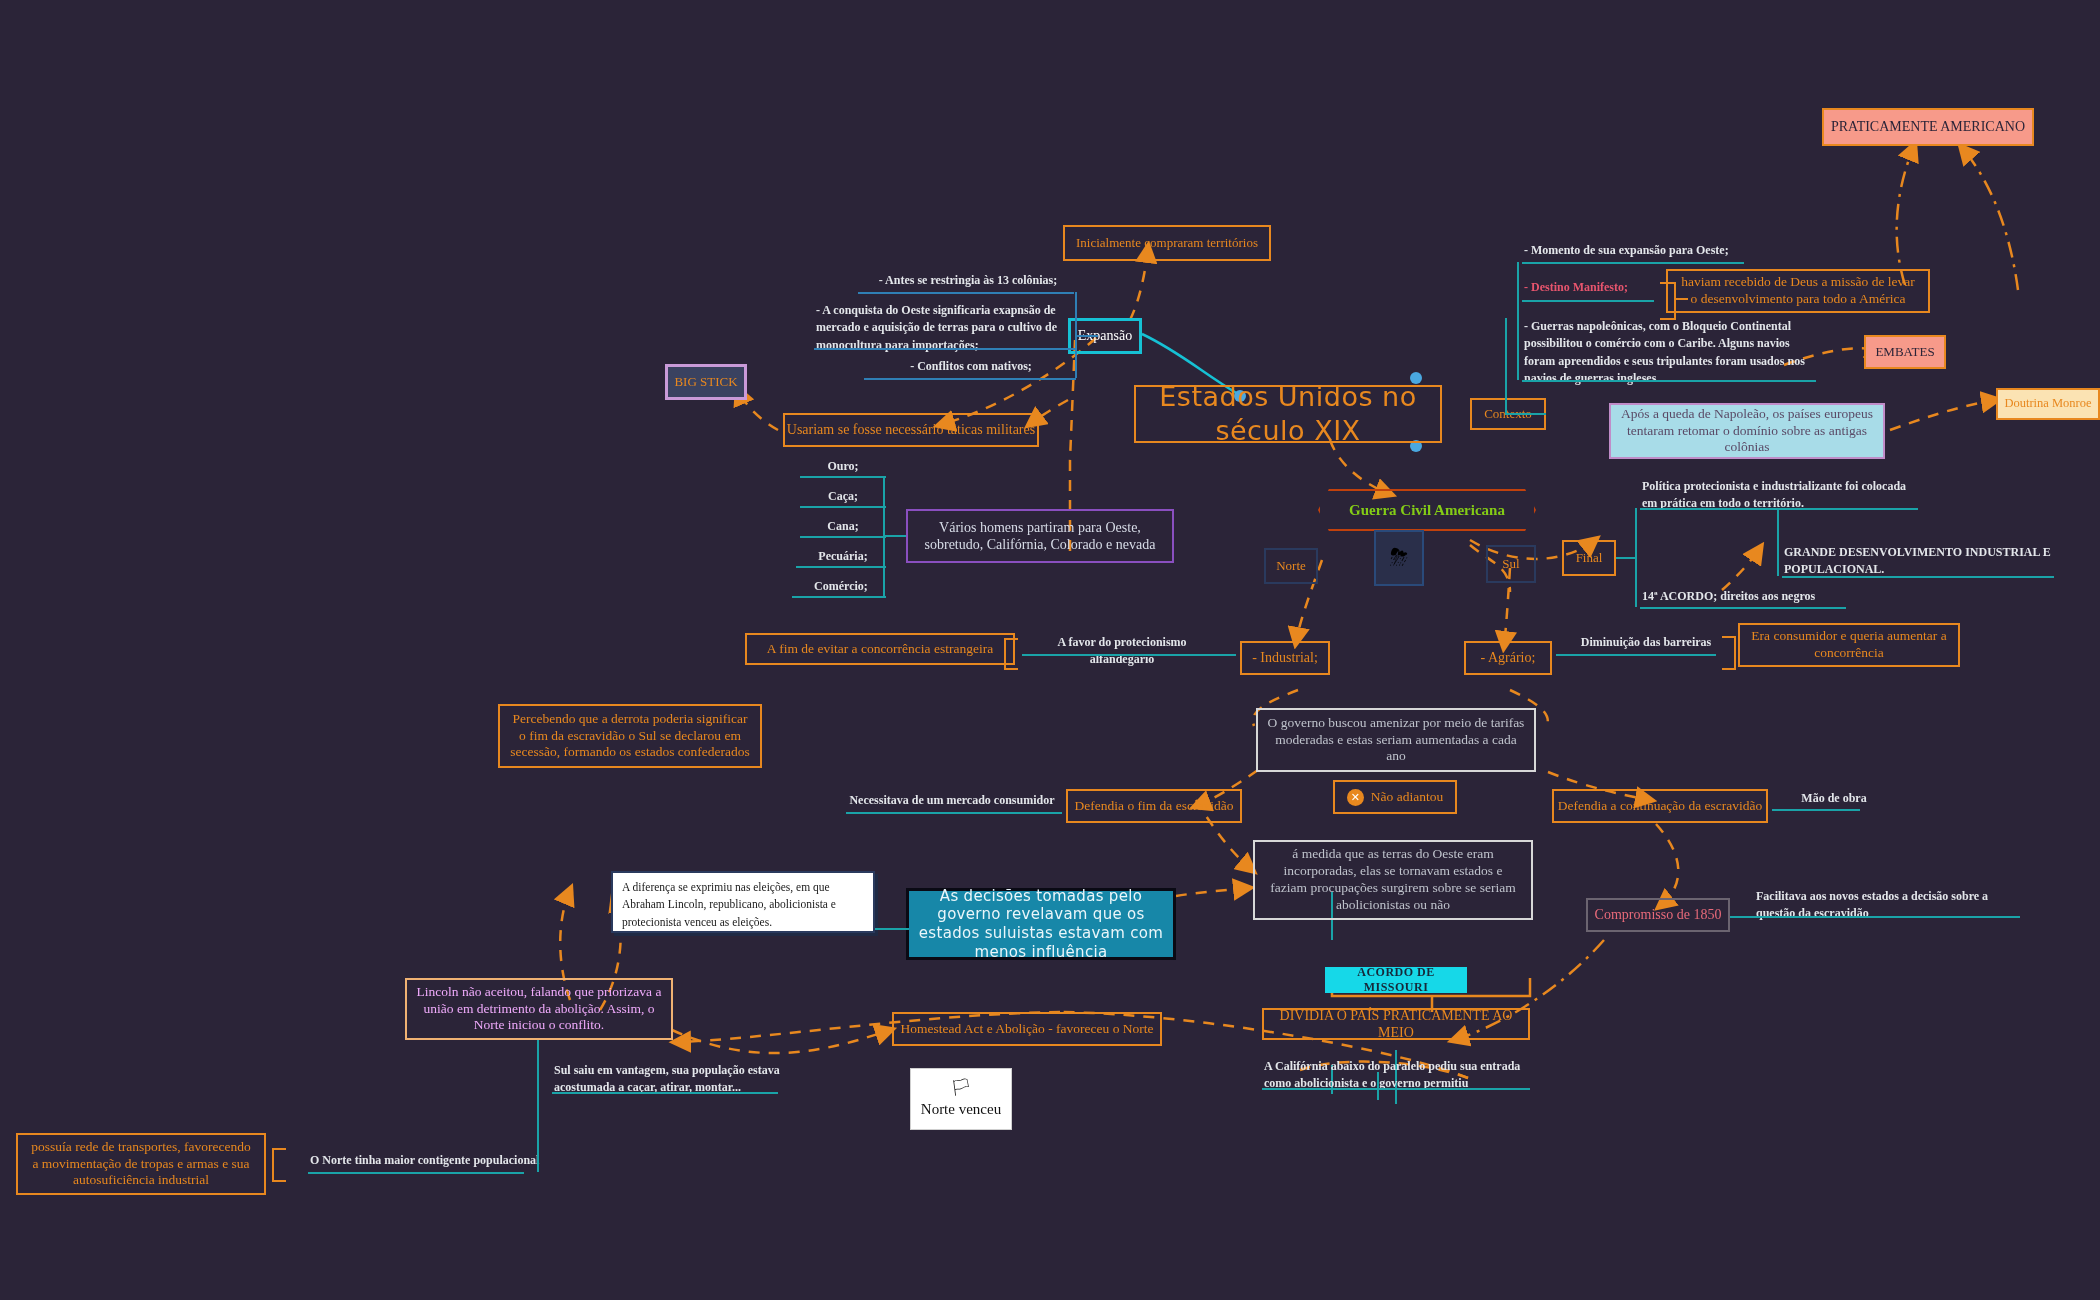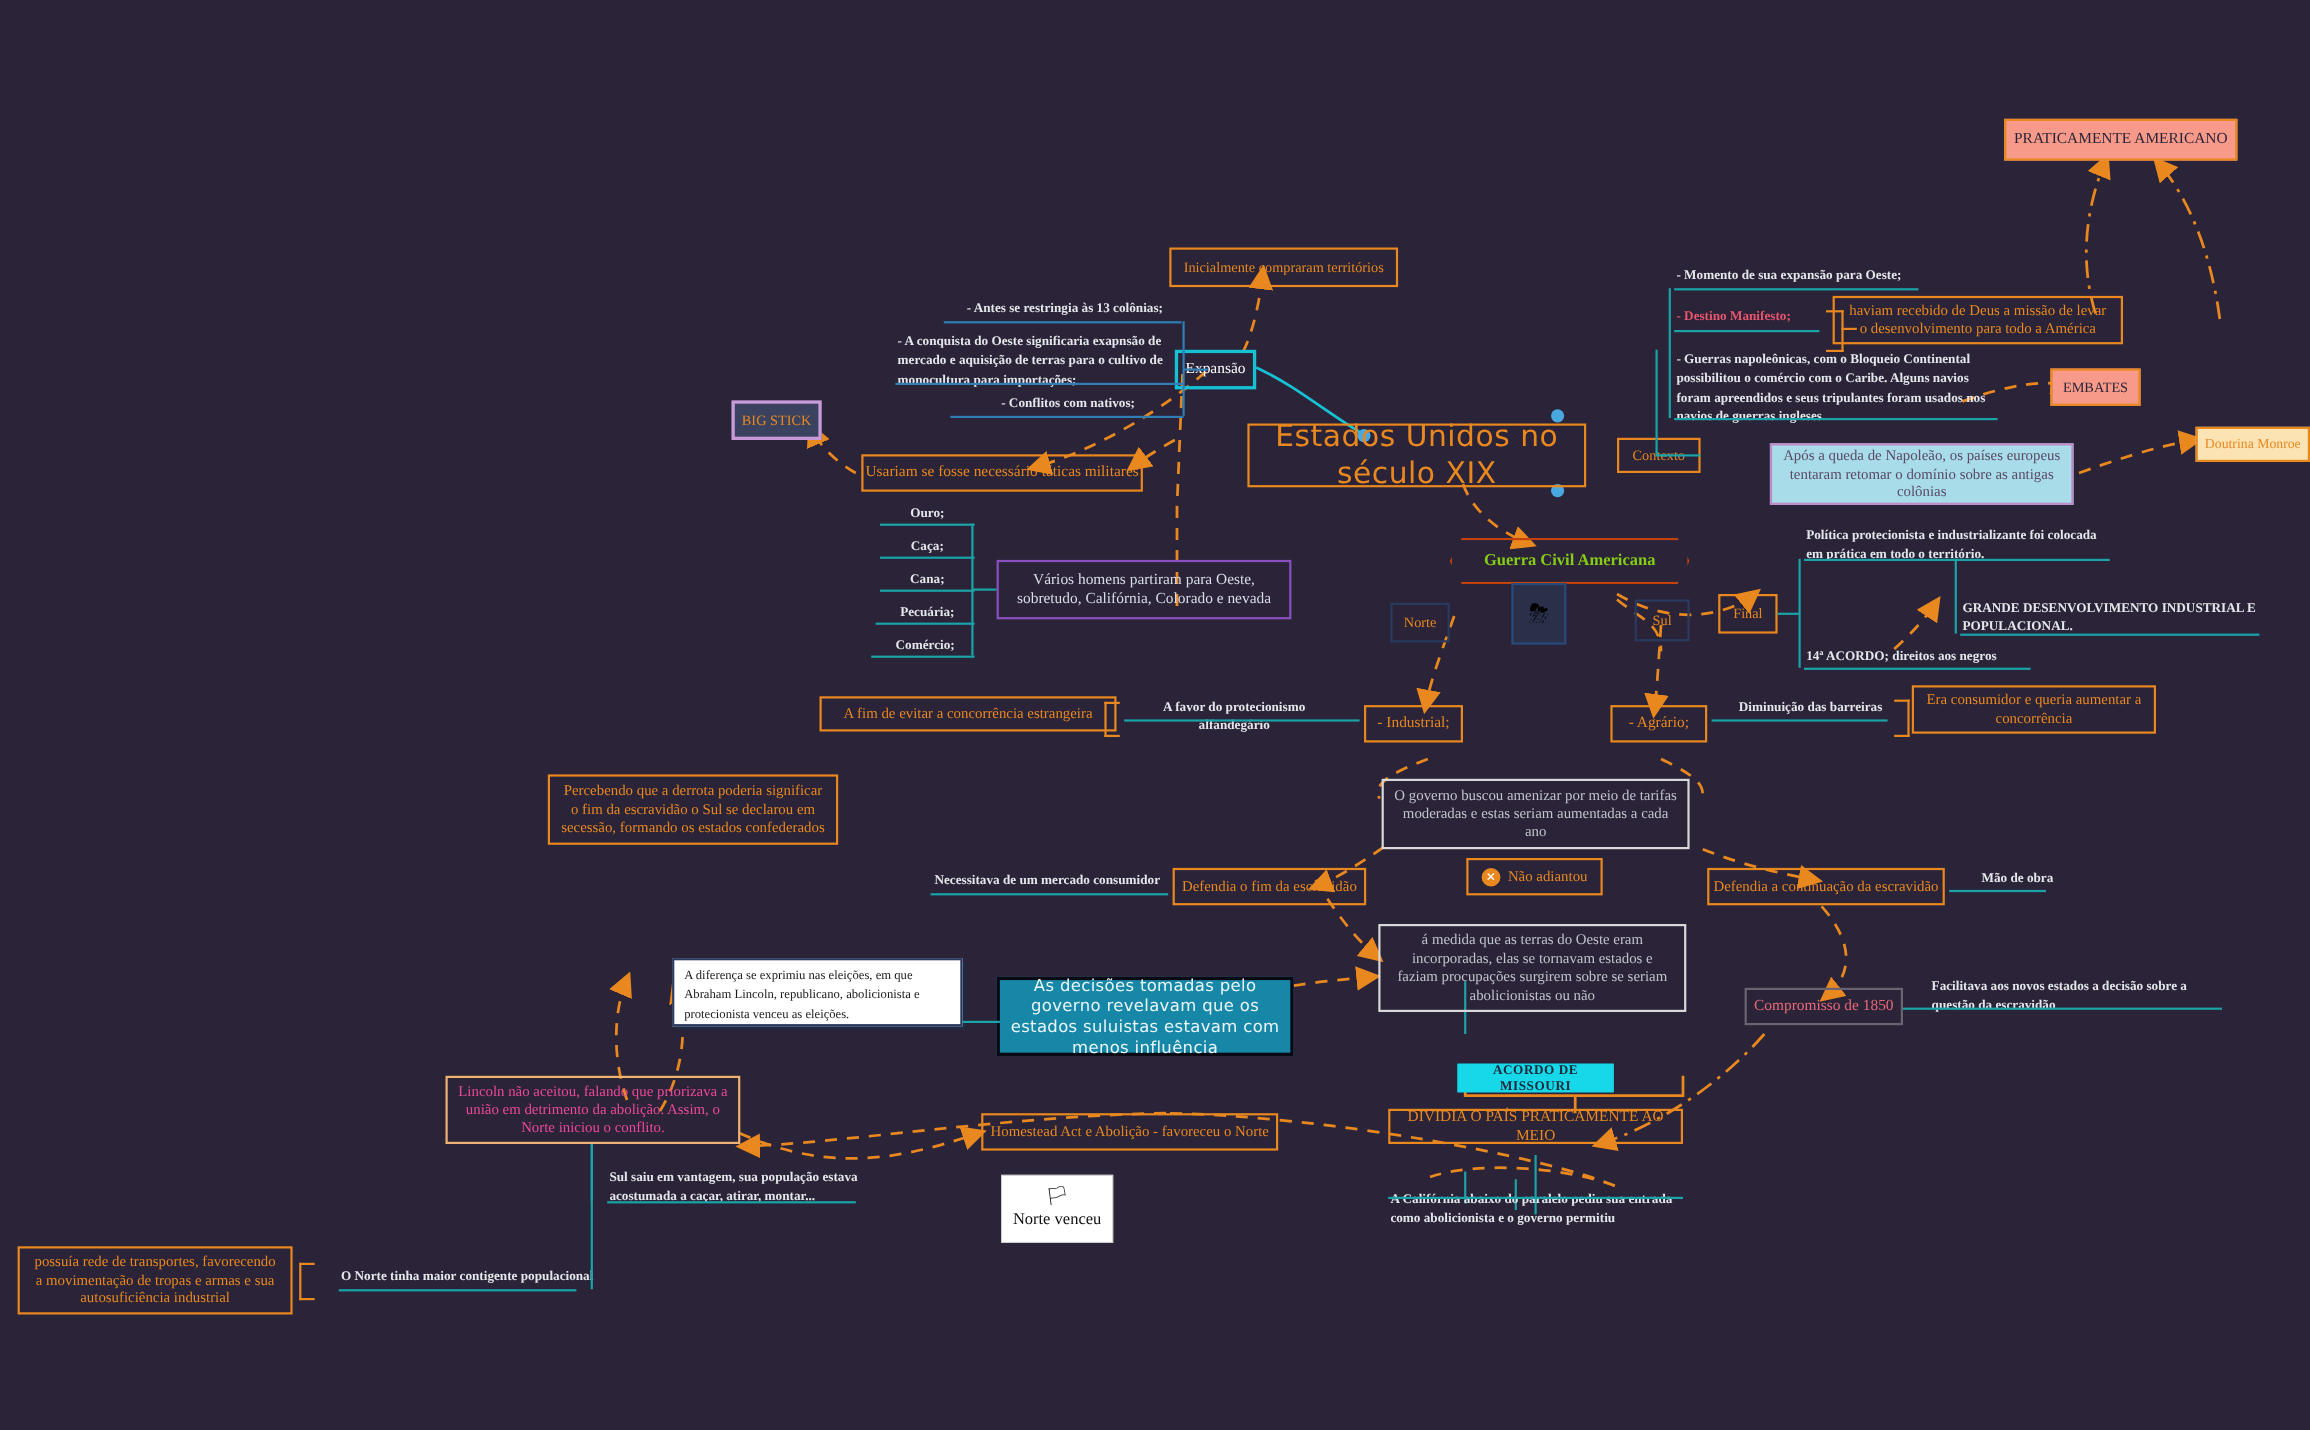--- a/index.html
+++ b/index.html
@@ -1,21 +1,21 @@
 <!DOCTYPE html>
 <html><head>
 <meta charset="utf-8">
 <style>
   html,body{margin:0;padding:0;background:#2b2438;}
   body{font-family:"Liberation Serif",serif;}
   #stage{position:relative;width:2100px;height:1300px;background:#2b2438;overflow:hidden;}
   .node{position:absolute;box-sizing:border-box;text-align:center;line-height:1.25;}
   
   .b-orange{border:2px solid #e8881f;color:#e8881f;background:transparent;}
-  .b-orange-soft{border:2px solid #f0b273;color:#ec4899;background:transparent;}
+  .b-orange-soft{border:2px solid #f0b273;color:#f0abfc;background:transparent;}
   .b-cyan{border:3px solid #16c1d4;color:#ffffff;background:transparent;}
   .b-hex{border:2px solid #c2410c;color:#84cc16;background:transparent;}
   .b-purple{border:2px solid #8a4fc0;color:#d8dde8;background:transparent;}
   .b-white{border:2px solid #d8d8d8;color:#bfc3cc;background:transparent;}
   .b-salmon{border:2px solid #e8881f;color:#2b2438;background:#f79a8a;}
   .b-lightblue{border:2px solid #c08cc8;color:#5a4a66;background:#a8dce8;}
   .b-cream{border:2px solid #e8881f;color:#e8881f;background:#fbe3b3;}
   .b-bigstick{border:3px solid #c99ad8;color:#e8881f;background:#3a4260;}
   .b-navy{border:2px solid #2a3a5e;color:#e8881f;background:transparent;}
   .b-navydk{border:2px solid #2a4a7a;background:#2a2f4a;}
@@ -331,21 +331,21 @@
   </div>
 
   <div class="node b-teal-fill ctr" style="left:1325px;top:947px;width:142px;height:26px;font-size:12px;font-weight:bold;letter-spacing:.5px;">
     <span>ACORDO DE MISSOURI</span>
   </div>
 
   <div class="node b-orange ctr" style="left:1262px;top:1008px;width:268px;height:32px;font-size:14px;">
     <span>DIVIDIA O PAÍS PRATICAMENTE AO MEIO</span>
   </div>
 
-  <div class="node t-leaf b-none" style="left:1264px;top:1058px;width:274px;margin-top:24px;">
+  <div class="node t-leaf b-none" style="left:1264px;top:1058px;width:274px;">
     <span>A Califórnia abaixo do paralelo pediu sua entrada como abolicionista e o governo permitiu</span></div>
   <div class="ul-teal" style="left:1262px;top:1088px;width:268px;"></div>
 
   <div class="node b-rose ctr" style="left:1586px;top:898px;width:144px;height:34px;font-size:14px;">
     <span>Compromisso de 1850</span>
   </div>
   <div class="node t-leaf b-none" style="left:1756px;top:888px;width:268px;">
     <span>Facilitava aos novos estados a decisão sobre a questão da escravidão</span></div>
   <div class="ul-teal" style="left:1730px;top:916px;width:290px;"></div>
 

